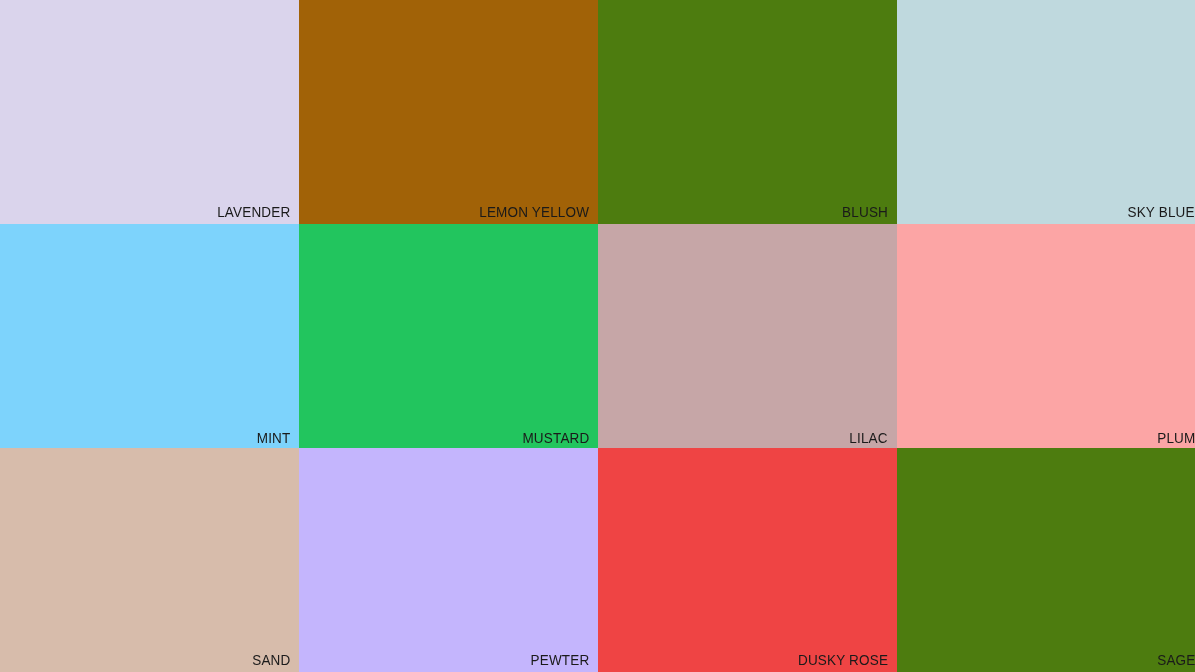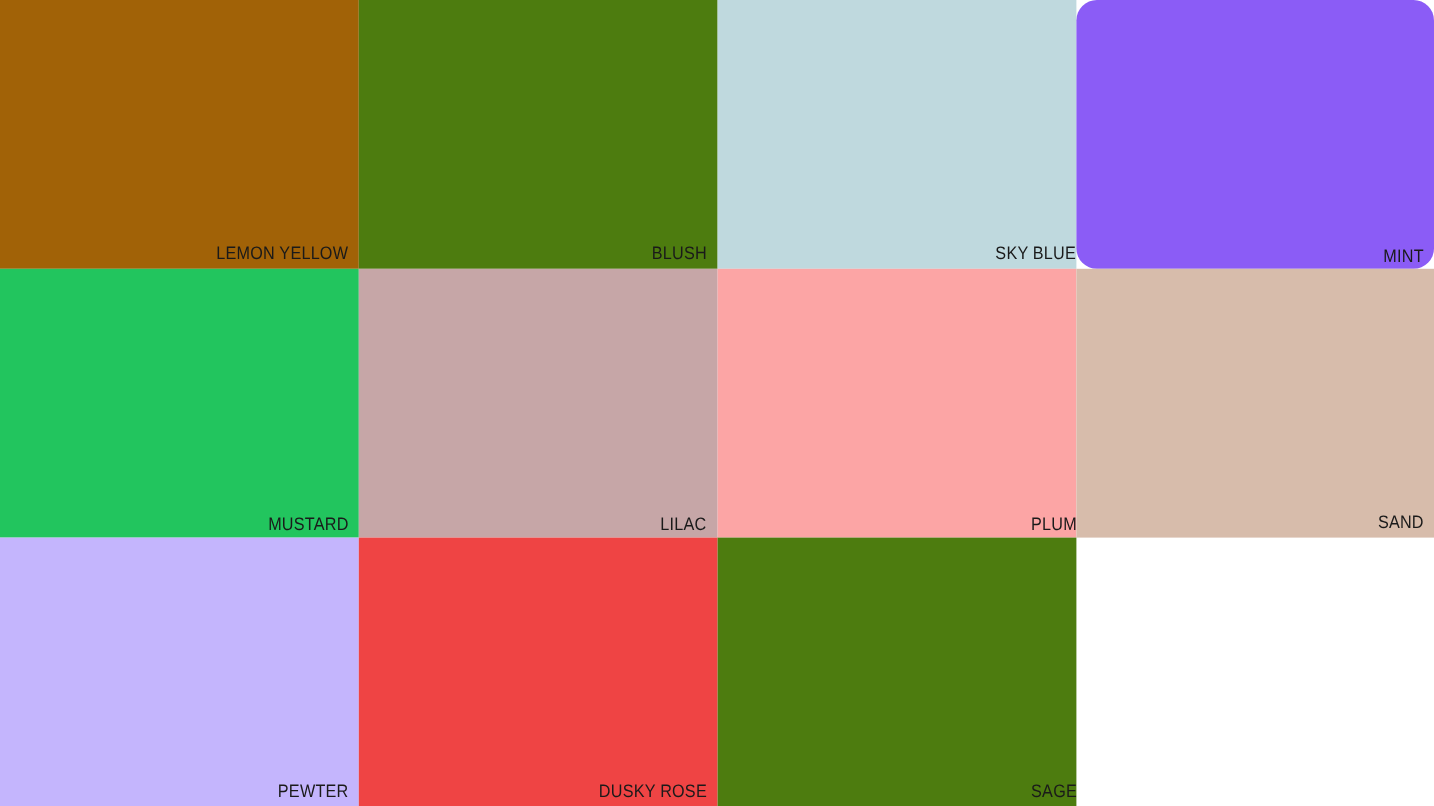--- a/index.html
+++ b/index.html
@@ -49,30 +49,33 @@
   }
   
   .swatch.row-3 > .swatch-label {
     bottom: 3px;
   }
 </style>
 </head>
 <body>
 
 <div id="palette-grid">
+    <div class="swatch row-1 col-1" style="background: rgb(218, 212, 236);">
+      <span class="swatch-label" style="color: rgb(26, 26, 26);">LAVENDER</span>
+    </div>
     <div class="swatch row-1 col-2" style="background: #a16207;">
       <span class="swatch-label" style="color: rgb(26, 26, 26);">LEMON YELLOW</span>
     </div>
     <div class="swatch row-1 col-3" style="background: #4d7c0f; text-align: center;">
       <span class="swatch-label" style="color: rgb(26, 26, 26);">BLUSH</span>
     </div>
     <div class="swatch row-1 col-4" style="background: rgb(191, 217, 222);">
       <span class="swatch-label" style="color: rgb(26, 26, 26);">SKY BLUE</span>
     </div>
-    <div class="swatch row-2 col-1" style="background: #8b5cf6; border-radius: 17px;">
+    <div class="swatch row-2 col-1" style="background: #7dd3fc;">
       <span class="swatch-label" style="color: rgb(26, 26, 26);">MINT</span>
     </div>
     <div class="swatch row-2 col-2" style="background: #22c55e;">
       <span class="swatch-label" style="color: rgb(26, 26, 26);">MUSTARD</span>
     </div>
     <div class="swatch row-2 col-3" style="background: rgb(198, 166, 167);">
       <span class="swatch-label" style="color: rgb(26, 26, 26);">LILAC</span>
     </div>
     <div class="swatch row-2 col-4" style="background: #fca5a5;">
       <span class="swatch-label" style="color: rgb(26, 26, 26);">PLUM</span>

